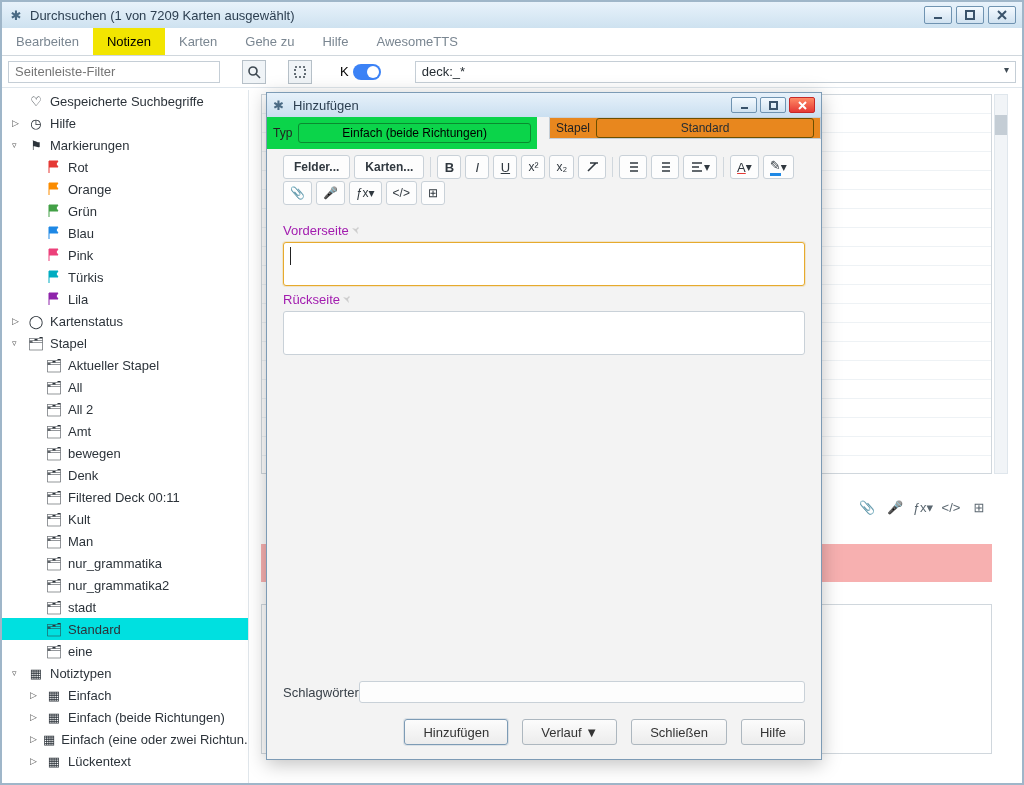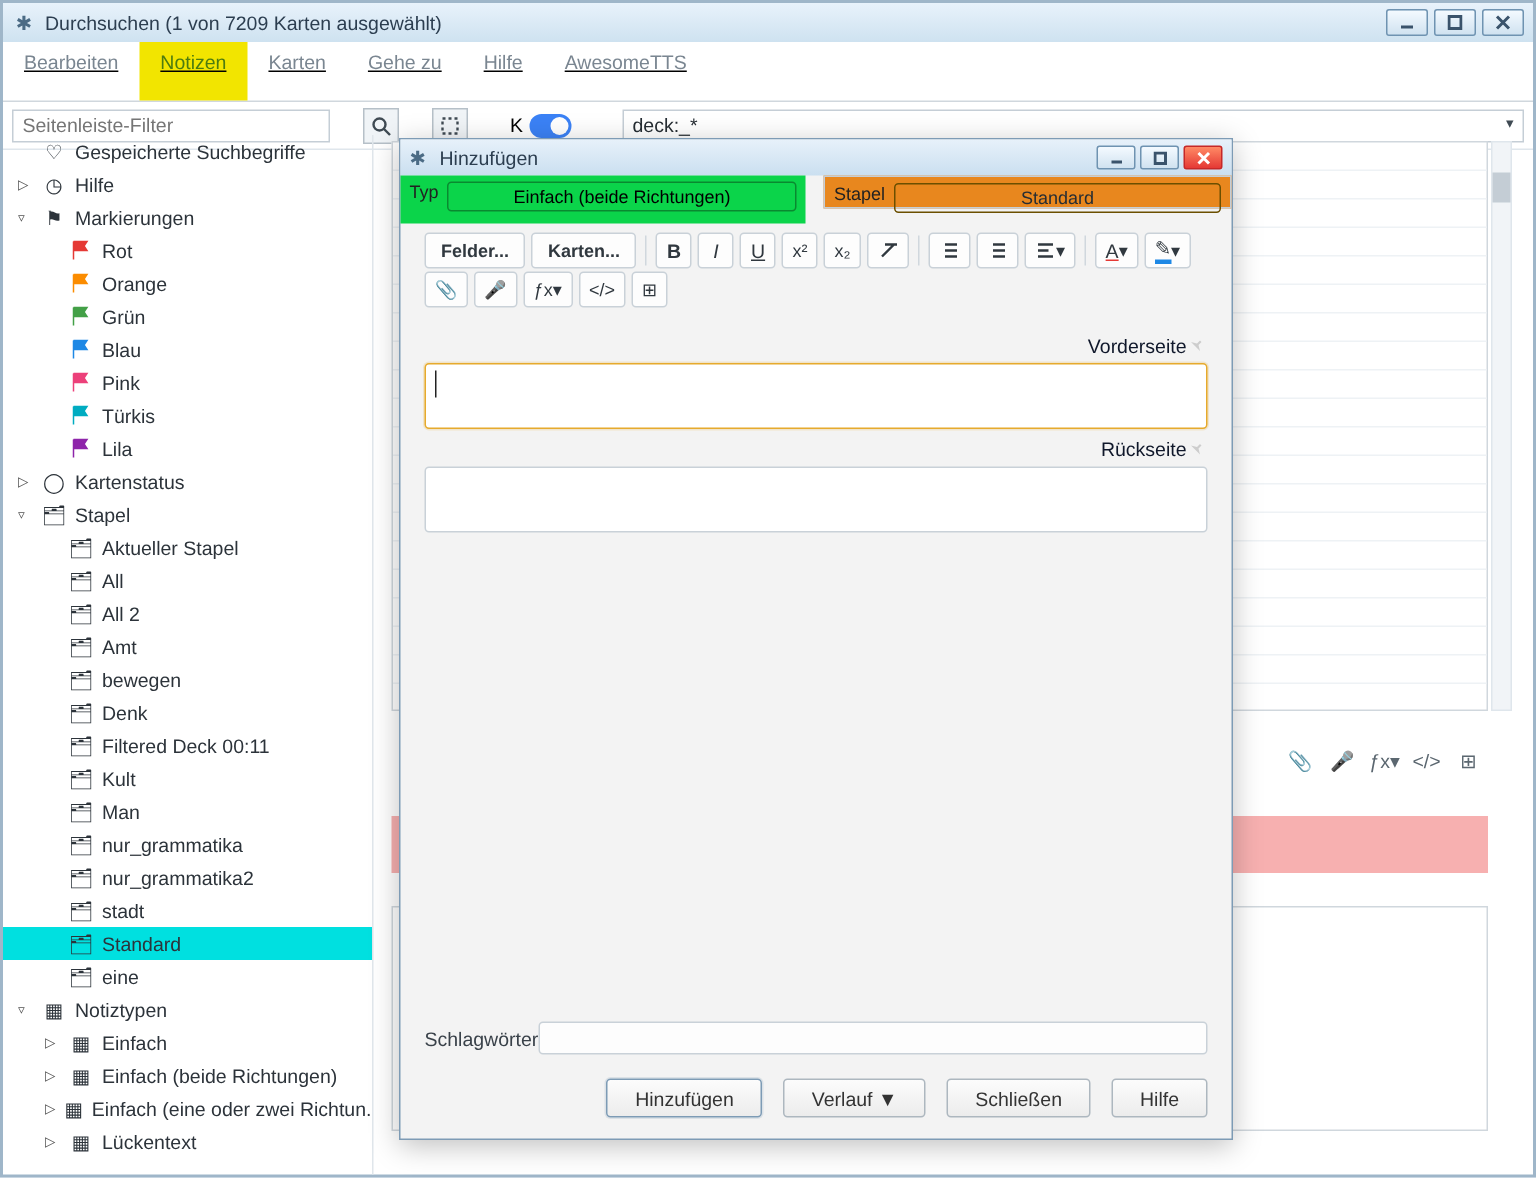--- a/index.html
+++ b/index.html
@@ -3,23 +3,23 @@
 <meta charset="utf-8">
 <style>
   * { margin: 0; padding: 0; box-sizing: border-box; font-family: "Segoe UI", Tahoma, sans-serif; font-size: 13px; }
   html, body { width: 1024px; height: 785px; overflow: hidden; background: #d4e4f0; }
   
   .win-main { position: absolute; inset: 0; border: 2px solid #9fb6c9; background: #fff; }
   .win-main .title { height: 26px; background: linear-gradient(#e8f2fb,#cee2f0); display: flex; align-items: center; padding: 0 6px; color: #2c3e50; font-weight: 400; }
   .win-main .title .tgap { flex: 1; }
   .win-btn { width: 28px; height: 18px; margin-left: 4px; border: 1px solid #6f93b1; background: linear-gradient(#f4faff,#d0e2f0); border-radius: 2px; display: inline-flex; align-items: center; justify-content: center; color: #2c3e50; font-weight: bold; }
   .win-btn svg { width: 10px; height: 10px; stroke: #3a536b; stroke-width: 2; fill: none; }
-  .menubar { height: 40px; display: flex; align-items: stretch; border-bottom: 1px solid #d0d7dd; text-decoration: underline; }
+  .menubar { height: 28px; display: flex; align-items: stretch; border-bottom: 1px solid #d0d7dd; }
   .menubar .item { padding: 6px 14px; color: #7a8691; }
-  .menubar .item.hl { background: #f2e500; color: #4d7c0f; }
+  .menubar .item.hl { background: #f2e500; color: #000000; }
   .toolbar { height: 32px; display: flex; align-items: center; gap: 22px; padding: 2px 6px; border-bottom: 1px solid #dfe6ec; }
   .filter { flex: 0 0 212px; height: 22px; border: 1px solid #c5ced6; padding: 2px 6px; color: #8a939b; background: #fff; }
   .tbtn { width: 24px; height: 24px; border: 1px solid #b6c0c8; background: #f0f4f7; display: flex; align-items: center; justify-content: center; }
   .tbtn svg { width: 14px; height: 14px; stroke: #3f4a53; stroke-width: 1.6; fill: none; }
   .ktoggle { display: flex; align-items: center; gap: 4px; margin-left: 6px; }
   .ktoggle .sw { width: 28px; height: 16px; border-radius: 8px; background: #3b82f6; position: relative; }
   .ktoggle .sw::after { content: ""; position: absolute; right: 2px; top: 2px; width: 12px; height: 12px; border-radius: 50%; background: #fff; }
   .deck { flex: 1; height: 22px; border: 1px solid #c5ced6; margin-left: 12px; padding: 2px 6px; color: #262d33; display: flex; align-items: flex-start; justify-content: space-between; }
   .deck .arrow { font-size: 10px; color: #3f4a53; }
   .content { position: absolute; top: 88px; left: 0; right: 0; bottom: 0; display: flex; }
@@ -45,34 +45,34 @@
   .rpane .whitebox { position: absolute; left: 12px; right: 30px; top: 514px; height: 150px; border: 1px solid #d0d7dd; background: #fff; }
   
   .dlg { position: absolute; left: 266px; top: 92px; width: 556px; height: 668px; border: 1px solid #7d9bb5; background: #f3f3f3; box-shadow: 0 4px 18px rgba(0,0,0,.25); }
   .dlg .dtitle { height: 24px; background: linear-gradient(#e7f1fa,#cadff0); display: flex; align-items: center; padding: 0 6px; color: #2c3e50; }
   .dlg .dtitle .tgap { flex: 1; }
   .dbtn { width: 26px; height: 16px; margin-left: 3px; border: 1px solid #6f93b1; background: linear-gradient(#f4faff,#d0e2f0); border-radius: 2px; display: inline-flex; align-items: center; justify-content: center; }
   .dbtn.close { background: linear-gradient(#ff8a65,#e53935); color: #fff; border-color: #c62828; }
   .dbtn svg { width: 9px; height: 9px; stroke: #3a536b; stroke-width: 2; fill: none; }
   .dbtn.close svg { stroke: #fff; }
   .selrow { height: 32px; display: flex; }
-  .selrow .half { flex: 1; display: flex; align-items: flex-start; padding: 4px 6px; }
+  .selrow .half { flex: 1; display: flex; align-items: center; padding: 4px 6px; }
   .selrow .half.type   { background: #0bd44a; }
   .selrow .half.deck   { background: #e8871e; }
   .selrow .lab { font-size: 12px; color: #222; margin-right: 6px; }
   .selrow .val { flex: 1; height: 20px; border: 1px solid #6b4f00; background: rgba(255,255,255,.0); border-radius: 3px; display: flex; align-items: center; justify-content: center; font-size: 12px; }
   .selrow .half.type .val { border-color: #0a8a30; }
   .etoolbar { display: flex; flex-wrap: wrap; gap: 4px; padding: 6px 16px 2px; align-items: center; }
   .ebtn { height: 24px; min-width: 24px; padding: 0 6px; border: 1px solid #c9d1d8; background: #fdfdfd; border-radius: 3px; display: inline-flex; align-items: center; justify-content: center; color: #30383f; font-size: 12px; }
   .ebtn.wide { padding: 0 10px; font-weight: bold; }
   .ebtn svg { width: 14px; height: 14px; stroke: #30383f; stroke-width: 1.6; fill: none; }
   .ebtn .b { font-weight: bold; } .ebtn .i { font-style: italic; } .ebtn .u { text-decoration: underline; }
   .sep { width: 1px; height: 20px; background: #d0d7dd; margin: 0 2px; }
   .fieldarea { padding: 10px 16px; }
-  .fldlab { display: flex; align-items: center; justify-content: flex-end; color: #0f172a; margin-top: 6px; }
+  .fldlab { display: flex; align-items: center; justify-content: flex-start; color: #a21caf; margin-top: 6px; }
   .pin { width: 14px; height: 14px; opacity: .35; }
   .fldbox { width: 100%; height: 44px; border: 1px solid #c9d1d8; border-radius: 3px; margin-top: 4px; background: #fff; padding: 4px 6px; }
   .fldbox.active { border-color: #e6aa2d; box-shadow: 0 0 0 1px #e6aa2d33; }
   .fldbox .caret { display: inline-block; width: 1px; height: 18px; background: #222; }
   .tagrow { position: absolute; left: 16px; right: 16px; bottom: 56px; display: flex; align-items: center; }
   .tagrow .tgl { color: #394149; }
   .tagrow input { flex: 1; height: 22px; border: 1px solid #c9d1d8; border-radius: 3px; background: #fdfdfd; }
   .btnrow { position: absolute; left: 0; right: 0; bottom: 14px; display: flex; justify-content: flex-end; gap: 14px; padding: 0 16px; }
   .pbtn { height: 26px; padding: 0 18px; border: 1px solid #adb7bf; background: linear-gradient(#fcfcfc,#ececec); border-radius: 3px; color: #333; }
   .pbtn.def { border-color: #7d9bb5; box-shadow: 0 0 0 1px #7d9bb533; }

